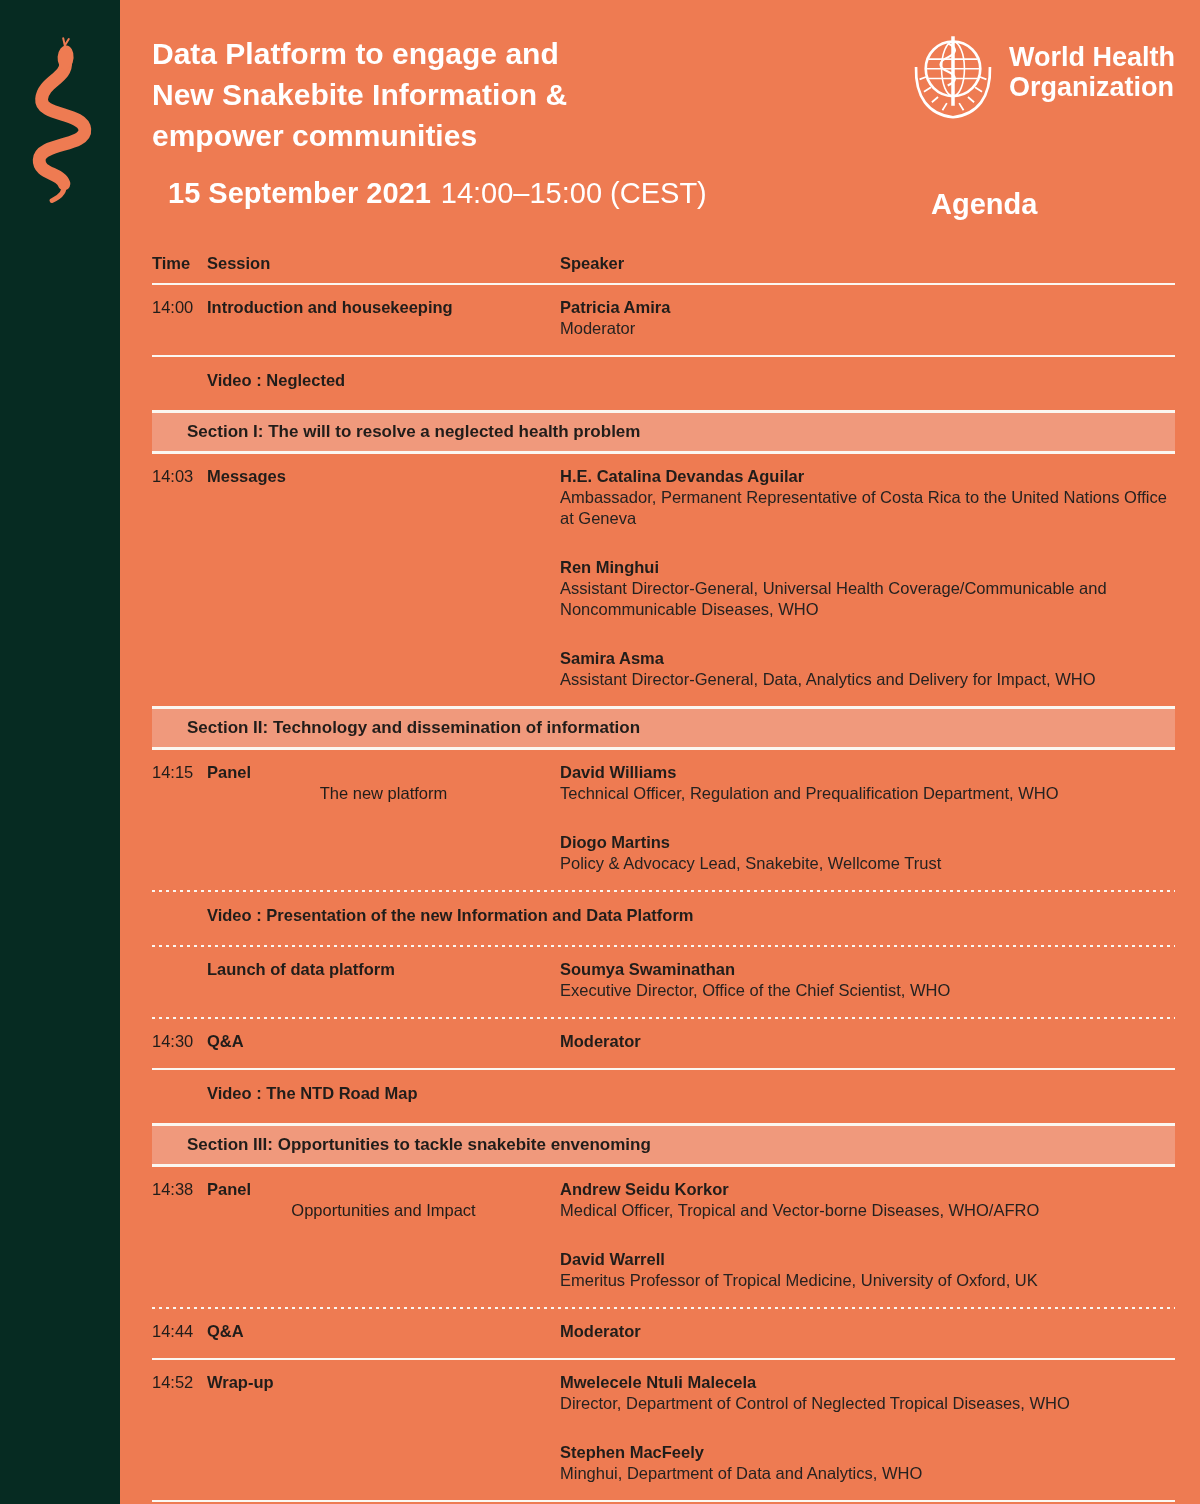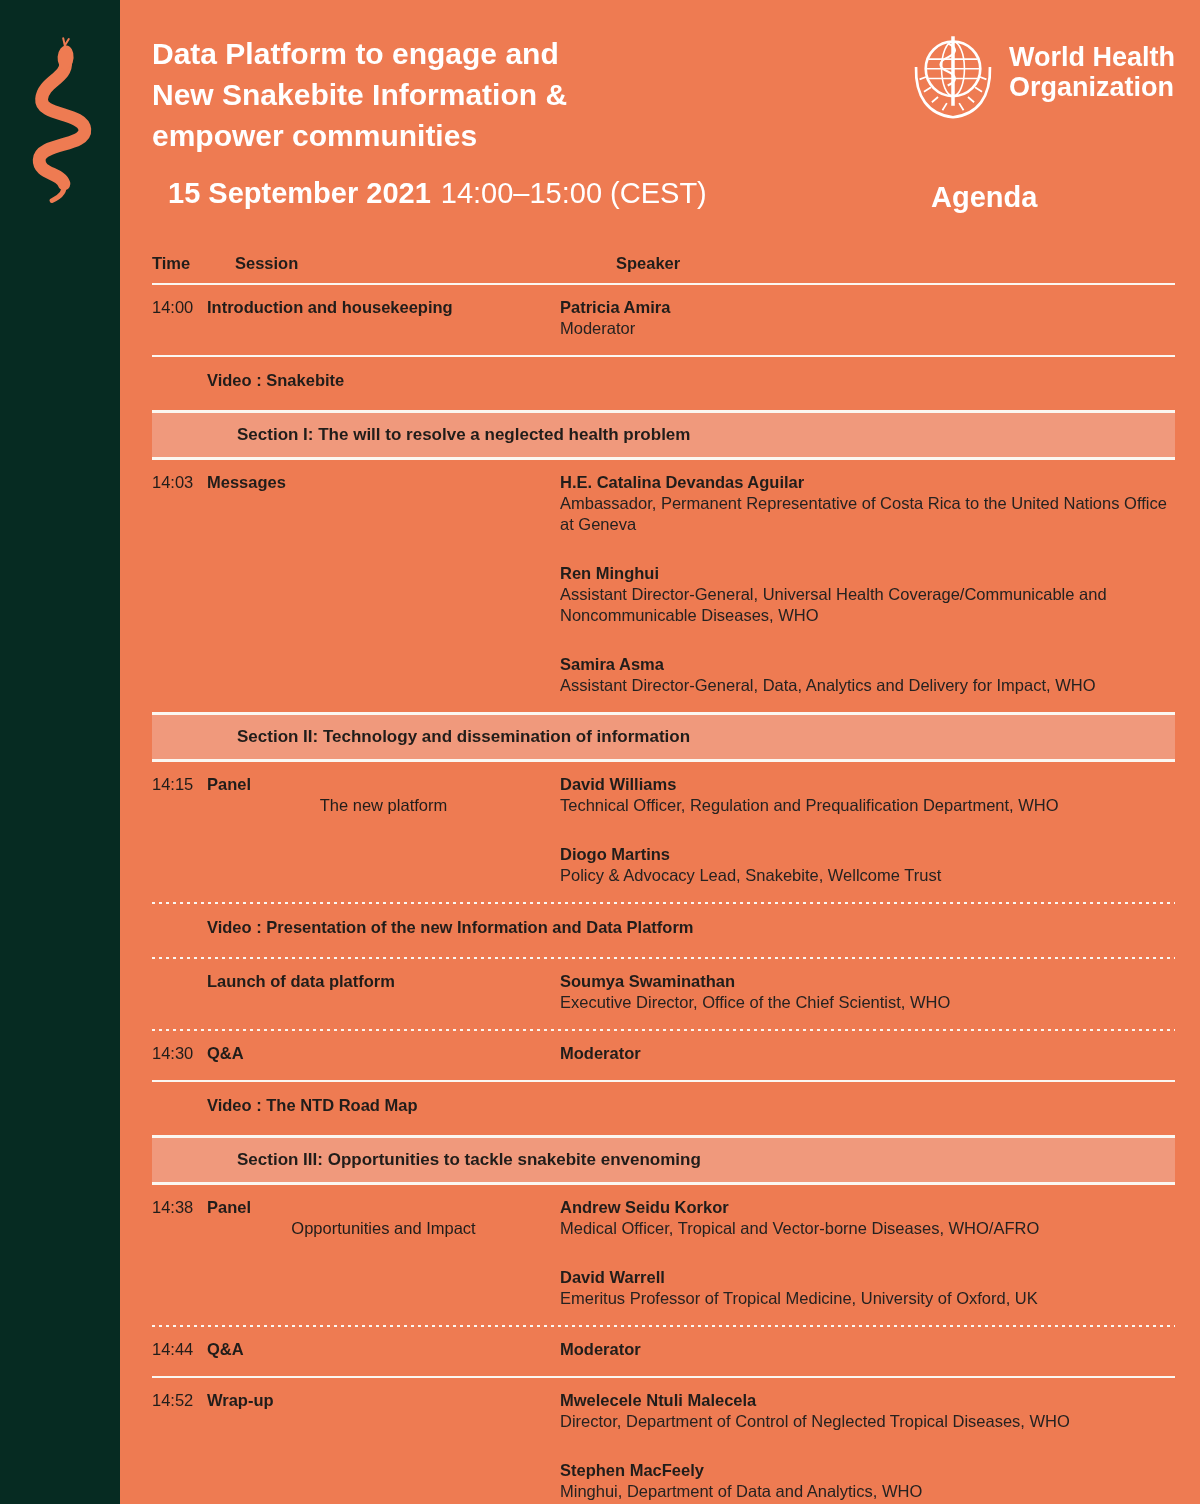--- a/index.html
+++ b/index.html
@@ -31,62 +31,61 @@
     color:var(--white);font-weight:bold;
     font-size:30px;line-height:41px;
     width:560px;
   }
   .date-row{
     margin-top:18px;position:relative;
     color:var(--white);font-size:29px;line-height:38px;margin-left:16px;
   }
   .date-bold{font-weight:bold;}
   .date-rest{margin-left:10px;font-weight:normal;}
-  .agenda{position:absolute;left:763px;top:4px;font-weight:bold;text-align:right;}
+  .agenda{position:absolute;left:763px;top:11px;font-weight:bold;text-align:right;}
   .who{
     position:absolute;top:30px;right:25px;
     display:flex;align-items:flex-start;
   }
   .who-text{
     color:var(--white);font-weight:bold;
     font-size:27px;line-height:30px;margin-left:12px;margin-top:12px;
   }
   .thead{
     margin-top:40px;
     display:grid;grid-template-columns:55px 353px 1fr;
     font-weight:bold;font-size:16.5px;line-height:22px;
     color:var(--text);
     padding-bottom:9px;
-    gap:28px;
   }
   .divider{height:2px;}
   .divider.solid{background:var(--line);}
   .divider.dotted{
     background-image:repeating-linear-gradient(90deg,var(--line) 0 3px,transparent 3px 7px);
   }
   .row{
     display:grid;grid-template-columns:55px 353px 1fr;
     padding:12px 0 16px;
     font-size:16.5px;line-height:21px;color:var(--text);
   }
   .row .time{font-weight:normal;}
   .row .session-title{font-weight:bold;}
   .row .session-sub{font-weight:normal;text-align:center;}
   .video-row{padding:13px 0 19px;}
   .video-row .video-label{grid-column:2 / 4;font-weight:bold;}
   .speaker .name{font-weight:bold;}
   .speaker .role{font-weight:normal;color:#262220;}
   .speaker + .speaker{margin-top:28px;}
   .band{
-    height:50px;
+    height:44px;
     background:var(--band);
     border-top:3px solid var(--line);
     border-bottom:3px solid var(--line);
     display:flex;align-items:center;
-    padding-left:85px;
+    padding-left:35px;
     font-weight:bold;font-size:17px;color:var(--text);
   }
 </style>
 </head>
 <body>
 
 <div class="sidebar">
   <svg viewBox="0 0 110 210" width="88" height="182">
     <g fill="none" stroke="#EE7B52" stroke-linecap="round">
       <path d="M61,13 L59,4" stroke-width="2.5"></path>
@@ -147,21 +146,21 @@
         <div class="speakers">
           <div class="speaker">
             <div class="name">Patricia Amira</div>
             <div class="role">Moderator</div>
           </div>
         </div>
       </div>
       <div class="divider solid"></div>
       <div class="row video-row">
         <div class="time"></div>
-        <div class="video-label">Video : Snakebite</div>
+        <div class="video-label">Video : Neglected</div>
       </div>
       <div class="band">
         <span class="band-label">Section I: The will to resolve a neglected health problem</span>
       </div>
       <div class="row">
         <div class="time">14:03</div>
         <div class="session">
           <div class="session-title">Messages</div>
         </div>
         <div class="speakers">

